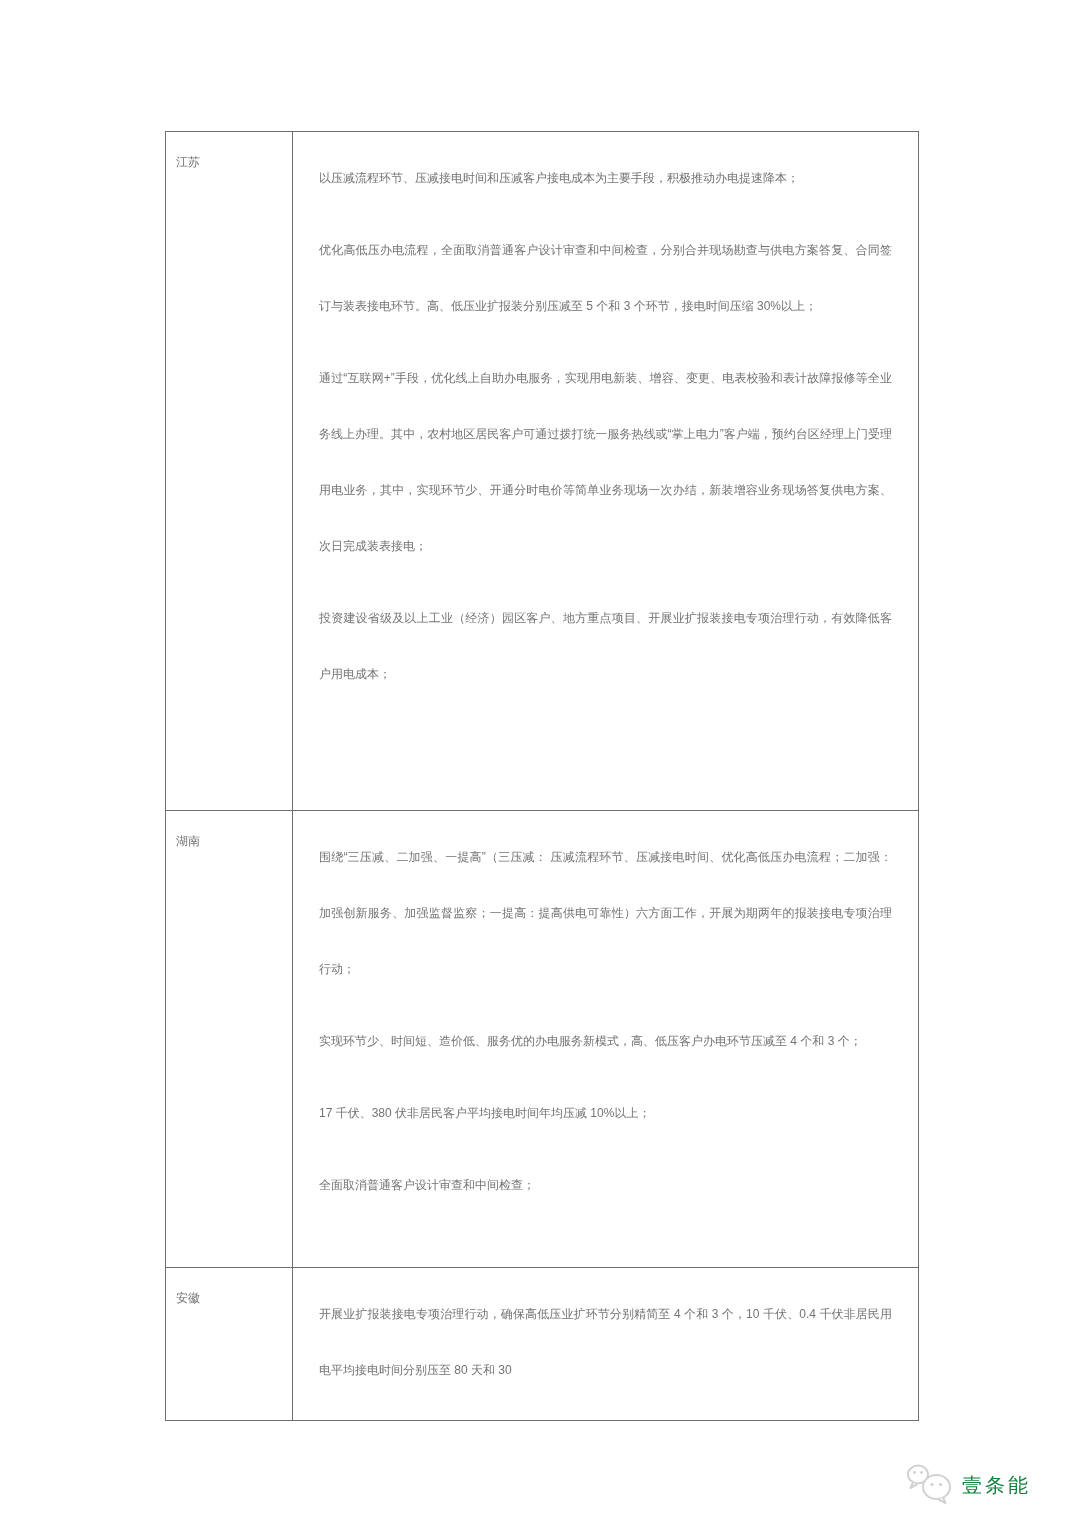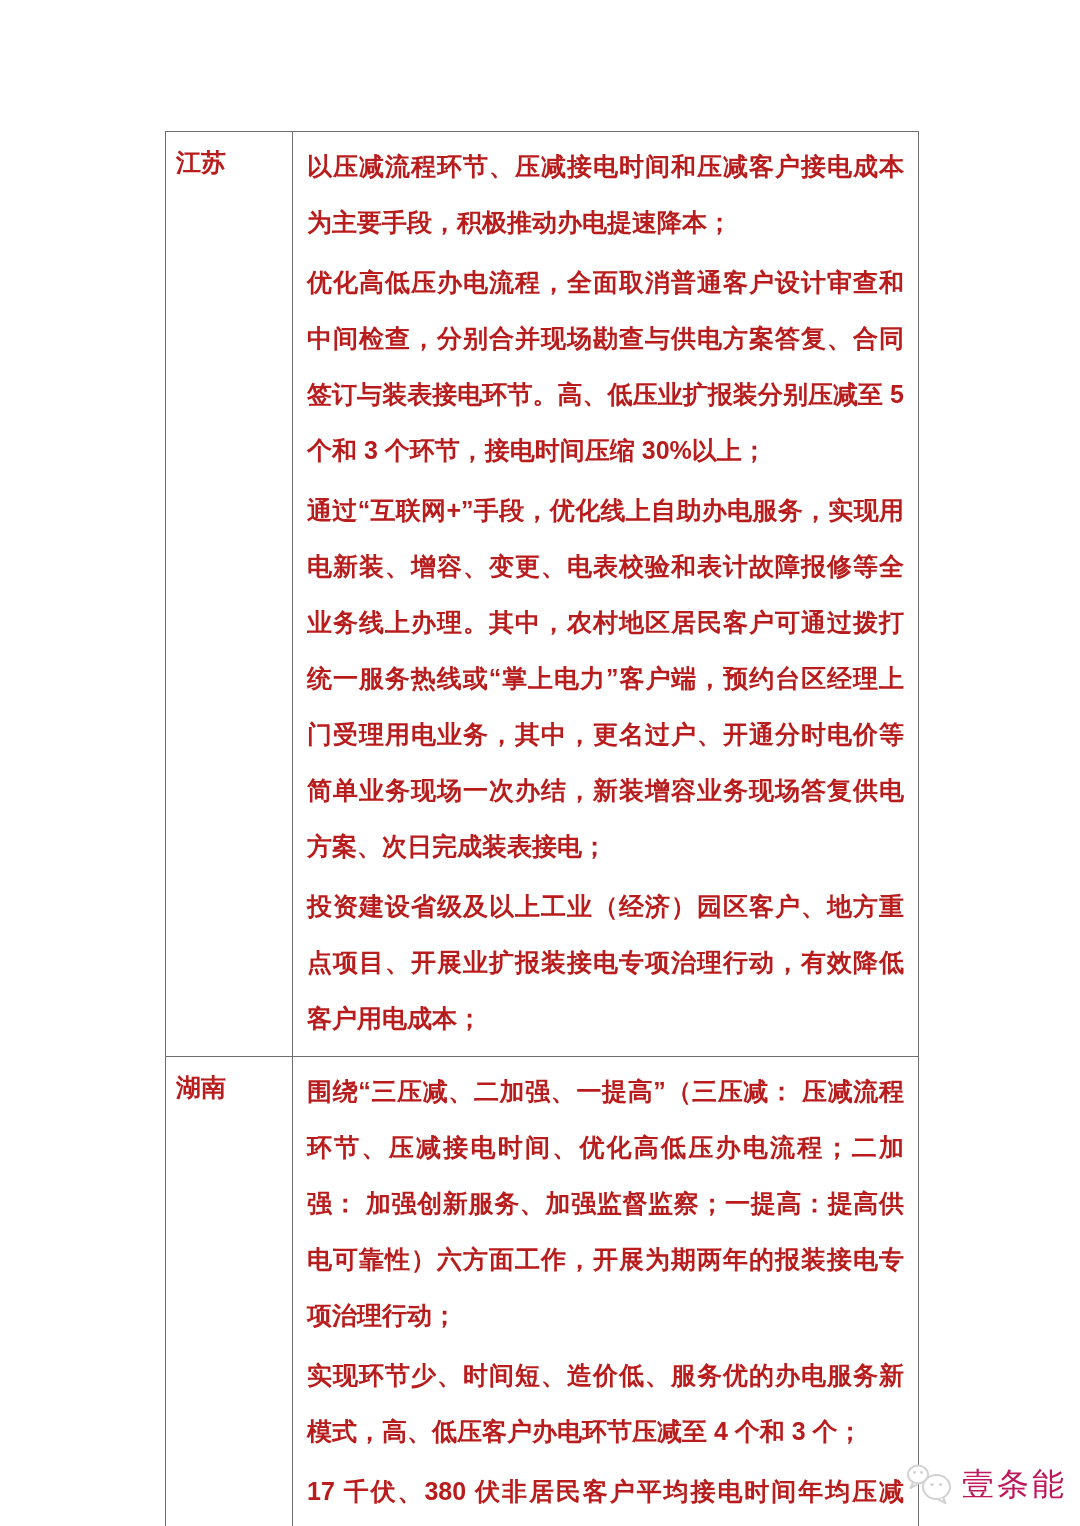--- a/index.html
+++ b/index.html
@@ -17,79 +17,84 @@
   table.policy-table {
     position: absolute;
     left: 165px; top: 131px;
     width: 753px;
     border-collapse: collapse;
     table-layout: fixed;
   }
   .policy-table td {
     border: 1.5px solid #6e6e6e;
     vertical-align: top;
-    color: #b91c1c;
-    font-size: 25px;
+    color: #737373;
+    font-size: 12px;
     line-height: 56px;
     padding: 2px 10px 6px 10px;
-    font-weight: bold;
   }
   .policy-table col.col-province { width: 127px; }
   .policy-table col.col-detail   { width: 626px; }
   .policy-table td.cell-detail p {
-    margin: 4px;
+    margin: 16px;
     text-align: justify;
     text-align-last: left;
   }
   tr.row-0 td { height: 679px; }
   tr.row-1 td { height: 457px; }
   tr.row-2 td { height: 110px; }
   .watermark {
     position: absolute;
     left: 905px; top: 1462px;
     display: flex;
     align-items: center;
     gap: 7px;
     color: #d2d2d2;
   }
   .watermark .wm-text {
-    font-size: 32px;
+    font-size: 20px;
     letter-spacing: 3px;
-    color: #be185d;
+    color: #15803d;
     white-space: nowrap;
   }
   .watermark svg { display: block; }
 </style>
 </head>
 <body>
 
 <div class="page">
 
   <table class="policy-table">
     <colgroup>
       <col class="col-province">
       <col class="col-detail">
     </colgroup>
     <tbody>
       <tr class="row-0">
         <td class="cell-province">江苏</td>
         <td class="cell-detail">
           <p>以压减流程环节、压减接电时间和压减客户接电成本为主要手段，积极推动办电提速降本；</p>
           <p>优化高低压办电流程，全面取消普通客户设计审查和中间检查，分别合并现场勘查与供电方案答复、合同签订与装表接电环节。高、低压业扩报装分别压减至 5 个和 3 个环节，接电时间压缩 30%以上；</p>
-          <p>通过“互联网+”手段，优化线上自助办电服务，实现用电新装、增容、变更、电表校验和表计故障报修等全业务线上办理。其中，农村地区居民客户可通过拨打统一服务热线或“掌上电力”客户端，预约台区经理上门受理用电业务，其中，更名过户、开通分时电价等简单业务现场一次办结，新装增容业务现场答复供电方案、次日完成装表接电；</p>
+          <p>通过“互联网+”手段，优化线上自助办电服务，实现用电新装、增容、变更、电表校验和表计故障报修等全业务线上办理。其中，农村地区居民客户可通过拨打统一服务热线或“掌上电力”客户端，预约台区经理上门受理用电业务，其中，实现环节少、开通分时电价等简单业务现场一次办结，新装增容业务现场答复供电方案、次日完成装表接电；</p>
           <p>投资建设省级及以上工业（经济）园区客户、地方重点项目、开展业扩报装接电专项治理行动，有效降低客户用电成本；</p>
         </td>
       </tr>
       <tr class="row-1">
         <td class="cell-province">湖南</td>
         <td class="cell-detail">
           <p>围绕“三压减、二加强、一提高”（三压减： 压减流程环节、压减接电时间、优化高低压办电流程；二加强： 加强创新服务、加强监督监察；一提高：提高供电可靠性）六方面工作，开展为期两年的报装接电专项治理行动；</p>
           <p>实现环节少、时间短、造价低、服务优的办电服务新模式，高、低压客户办电环节压减至 4 个和 3 个；</p>
           <p>17 千伏、380 伏非居民客户平均接电时间年均压减 10%以上；</p>
           <p>全面取消普通客户设计审查和中间检查；</p>
+        </td>
+      </tr>
+      <tr class="row-2">
+        <td class="cell-province">安徽</td>
+        <td class="cell-detail">
+          <p>开展业扩报装接电专项治理行动，确保高低压业扩环节分别精简至 4 个和 3 个，10 千伏、0.4 千伏非居民用电平均接电时间分别压至 80 天和 30</p>
         </td>
       </tr>
     </tbody>
   </table>
 
   <div class="watermark">
     <span>
       <svg width="50" height="46" viewBox="0 0 50 46" fill="none" xmlns="http://www.w3.org/2000/svg">
 
         <ellipse cx="13" cy="12.5" rx="10" ry="9" stroke="#d2d2d2" stroke-width="2" fill="#ffffff"></ellipse>

